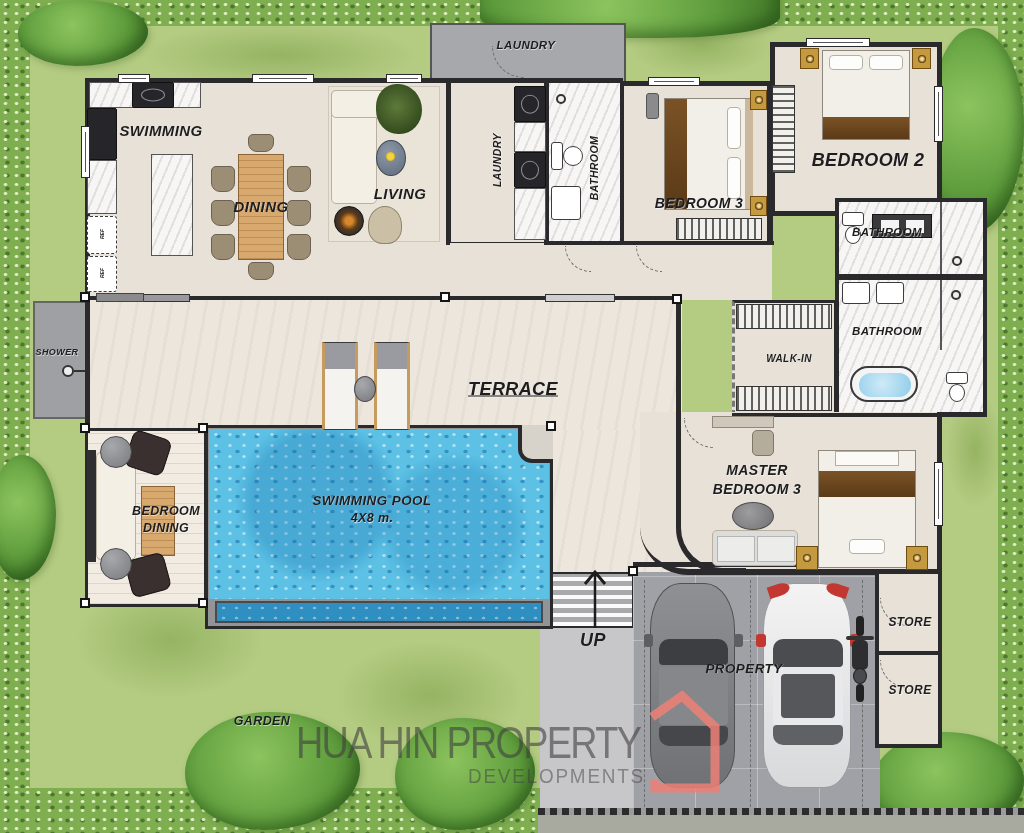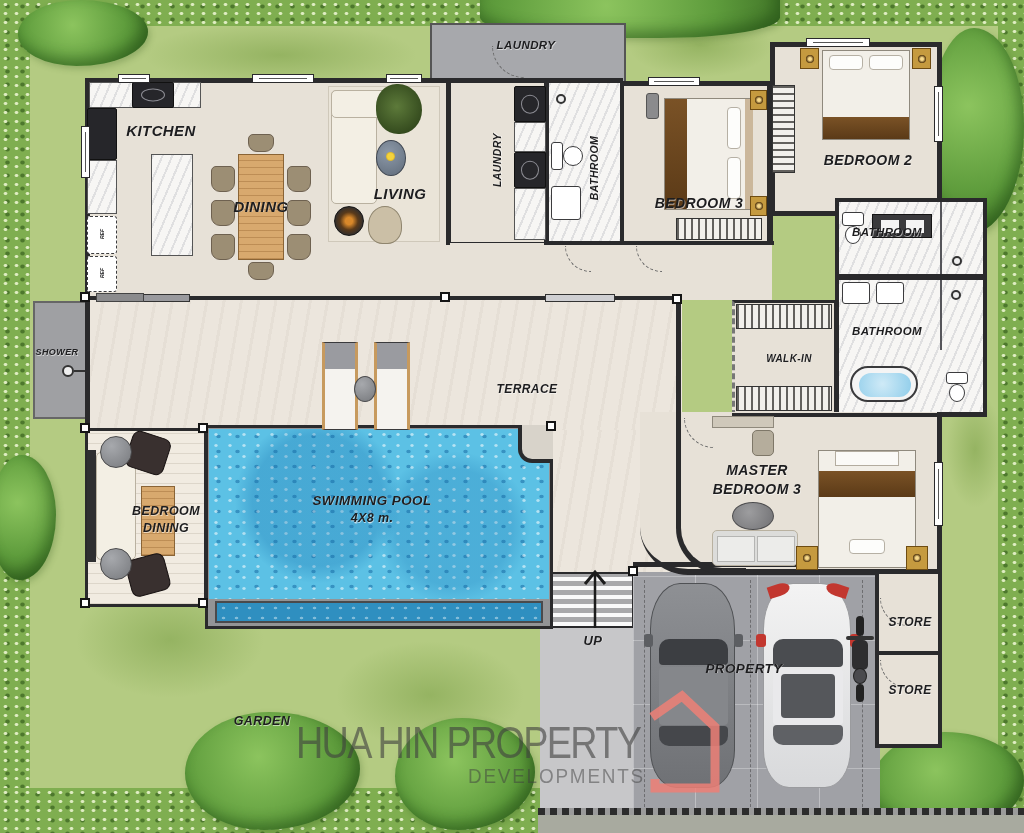--- a/index.html
+++ b/index.html
@@ -347,40 +347,40 @@
   </div>
 
   <div class="z5" style="left:846px;top:616px;width:28px;height:88px;">
     <div style="left:10px;top:0;width:8px;height:20px;background:#222;border-radius:4px;position:absolute;"></div>
     <div style="left:0;top:20px;width:28px;height:4px;background:#333;border-radius:2px;position:absolute;"></div>
     <div style="left:6px;top:24px;width:16px;height:30px;background:#2e2e30;border-radius:5px;position:absolute;"></div>
     <div style="left:7px;top:52px;width:14px;height:16px;background:#4a4a4e;border-radius:50%;border:1px solid #222;position:absolute;"></div>
     <div style="left:10px;top:68px;width:8px;height:18px;background:#222;border-radius:4px;position:absolute;"></div>
   </div>
 
-  <div class="label" style="left:161px;top:130px;font-size:15px;">KITCHEN</div>
+  <div class="label" style="left:161px;top:130px;font-size:15px;">SWIMMING</div>
   <div class="label" style="left:261px;top:206px;font-size:15px;">DINING</div>
   <div class="label" style="left:400px;top:193px;font-size:15px;">LIVING</div>
   <div class="label" style="left:526px;top:45px;font-size:11.5px;">LAUNDRY</div>
   <div class="label vlabel" style="left:497px;top:160px;font-size:10.5px;">LAUNDRY</div>
   <div class="label vlabel" style="left:594px;top:168px;font-size:10.5px;">BATHROOM</div>
   <div class="label" style="left:699px;top:203px;font-size:14px;">BEDROOM 3</div>
-  <div class="label" style="left:868px;top:160px;font-size:14px;">BEDROOM 2</div>
+  <div class="label" style="left:868px;top:160px;font-size:18px;">BEDROOM 2</div>
   <div class="label" style="left:887px;top:232px;font-size:11.5px;">BATHROOM</div>
   <div class="label" style="left:887px;top:331px;font-size:11.5px;">BATHROOM</div>
   <div class="label" style="left:789px;top:358px;font-size:10px;">WALK-IN</div>
-  <div class="label" style="left:527px;top:389px;font-size:12px;">TERRACE</div>
+  <div class="label" style="left:513px;top:389px;font-size:18px;text-decoration:underline;">TERRACE</div>
   <div class="label" style="left:57px;top:352px;font-size:9px;">SHOWER</div>
   <div class="label" style="left:166px;top:511px;font-size:12.5px;">BEDROOM</div>
   <div class="label" style="left:166px;top:528px;font-size:12.5px;">DINING</div>
   <div class="label" style="left:372px;top:500px;font-size:13.5px;">SWIMMING POOL</div>
   <div class="label" style="left:372px;top:518px;font-size:12.5px;">4X8 m.</div>
   <div class="label" style="left:757px;top:470px;font-size:14px;">MASTER</div>
   <div class="label" style="left:757px;top:489px;font-size:14px;">BEDROOM 3</div>
-  <div class="label" style="left:593px;top:640px;font-size:13px;">UP</div>
+  <div class="label" style="left:593px;top:640px;font-size:18px;">UP</div>
   <div class="label" style="left:744px;top:668px;font-size:13.5px;">PROPERTY</div>
   <div class="label" style="left:910px;top:622px;font-size:12px;">STORE</div>
   <div class="label" style="left:910px;top:690px;font-size:12px;">STORE</div>
   <div class="label" style="left:262px;top:721px;font-size:12.5px;">GARDEN</div>
   <div class="label vlabel" style="left:102px;top:234px;font-size:5px;letter-spacing:0;">REF</div>
   <div class="label vlabel" style="left:102px;top:273px;font-size:5px;letter-spacing:0;">REF</div>
 
   <div class="wm" style="left:296px;top:717px;font-size:45px;letter-spacing:-2px;opacity:.6;transform:scaleX(.84);transform-origin:left center;">HUA HIN PROPERTY</div>
   <div class="wm" style="left:445px;top:764px;width:200px;text-align:right;font-size:21px;letter-spacing:2px;opacity:.5;transform:scaleX(.9);transform-origin:right center;">DEVELOPMENTS</div>
   <svg class="z6" style="left:642px;top:690px;opacity:.85;" width="82" height="104" viewBox="0 0 82 104">

